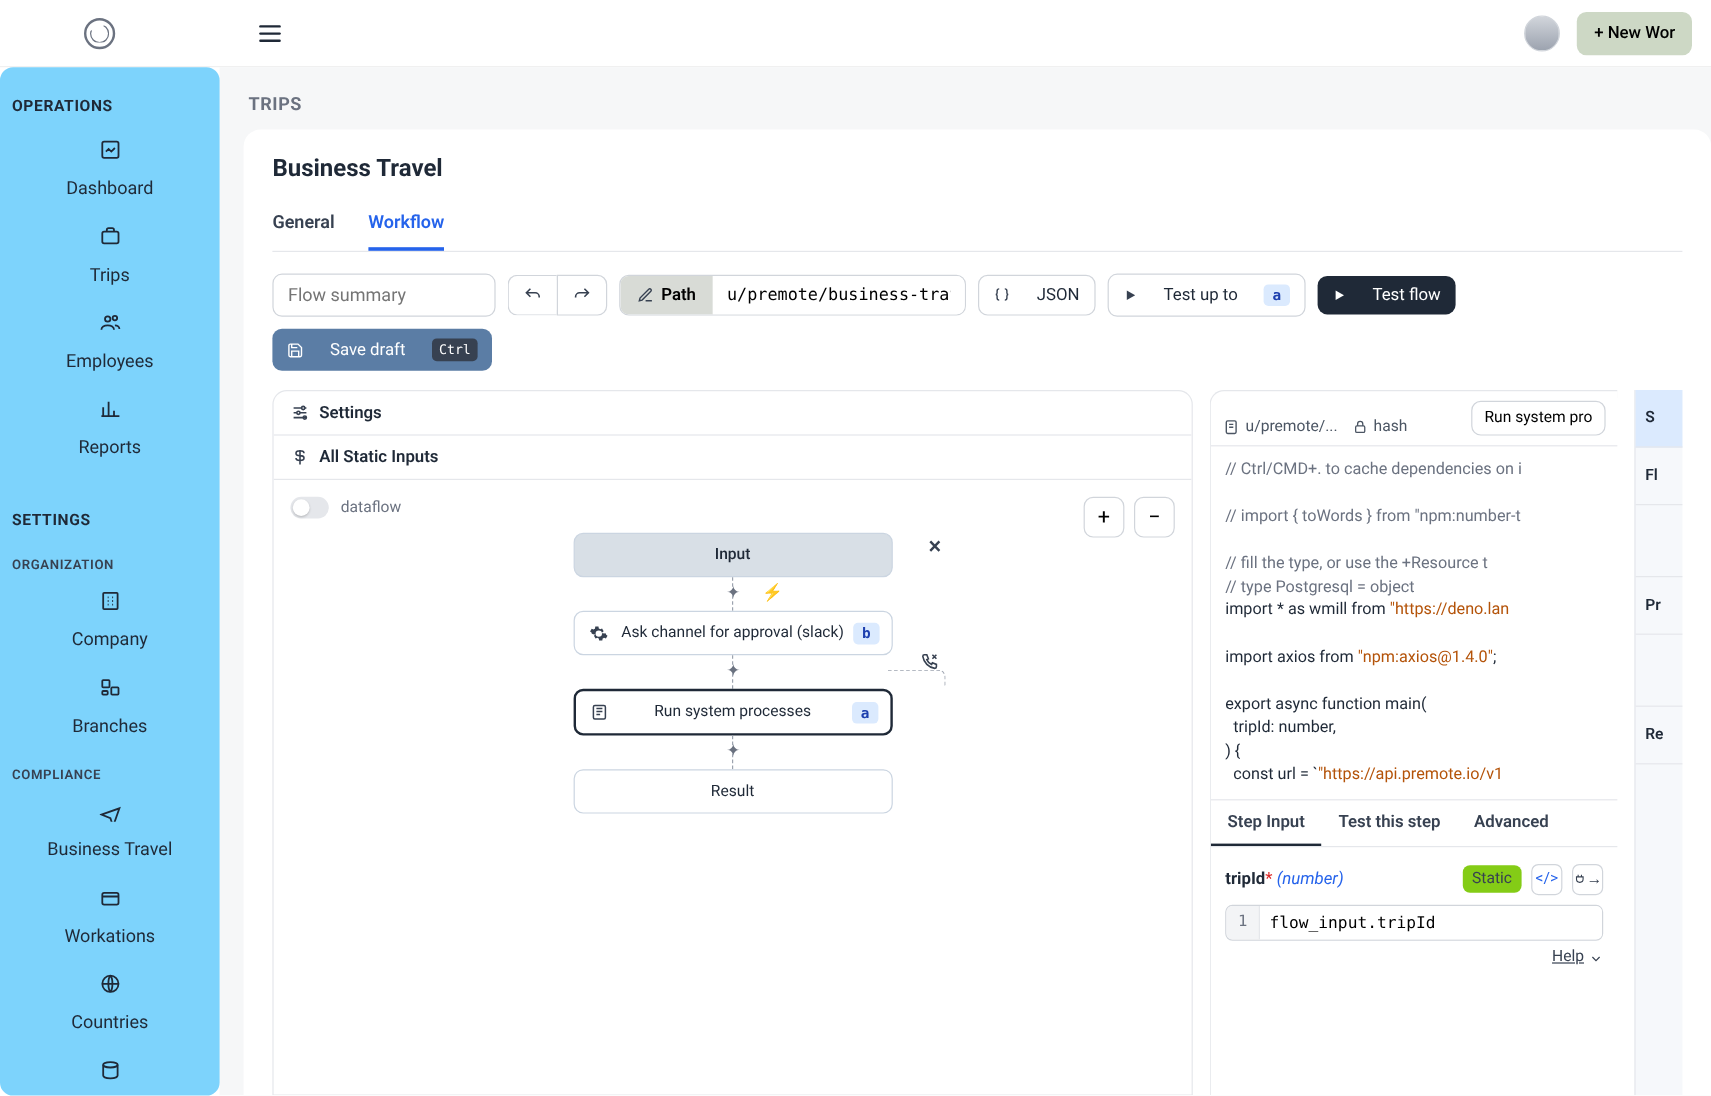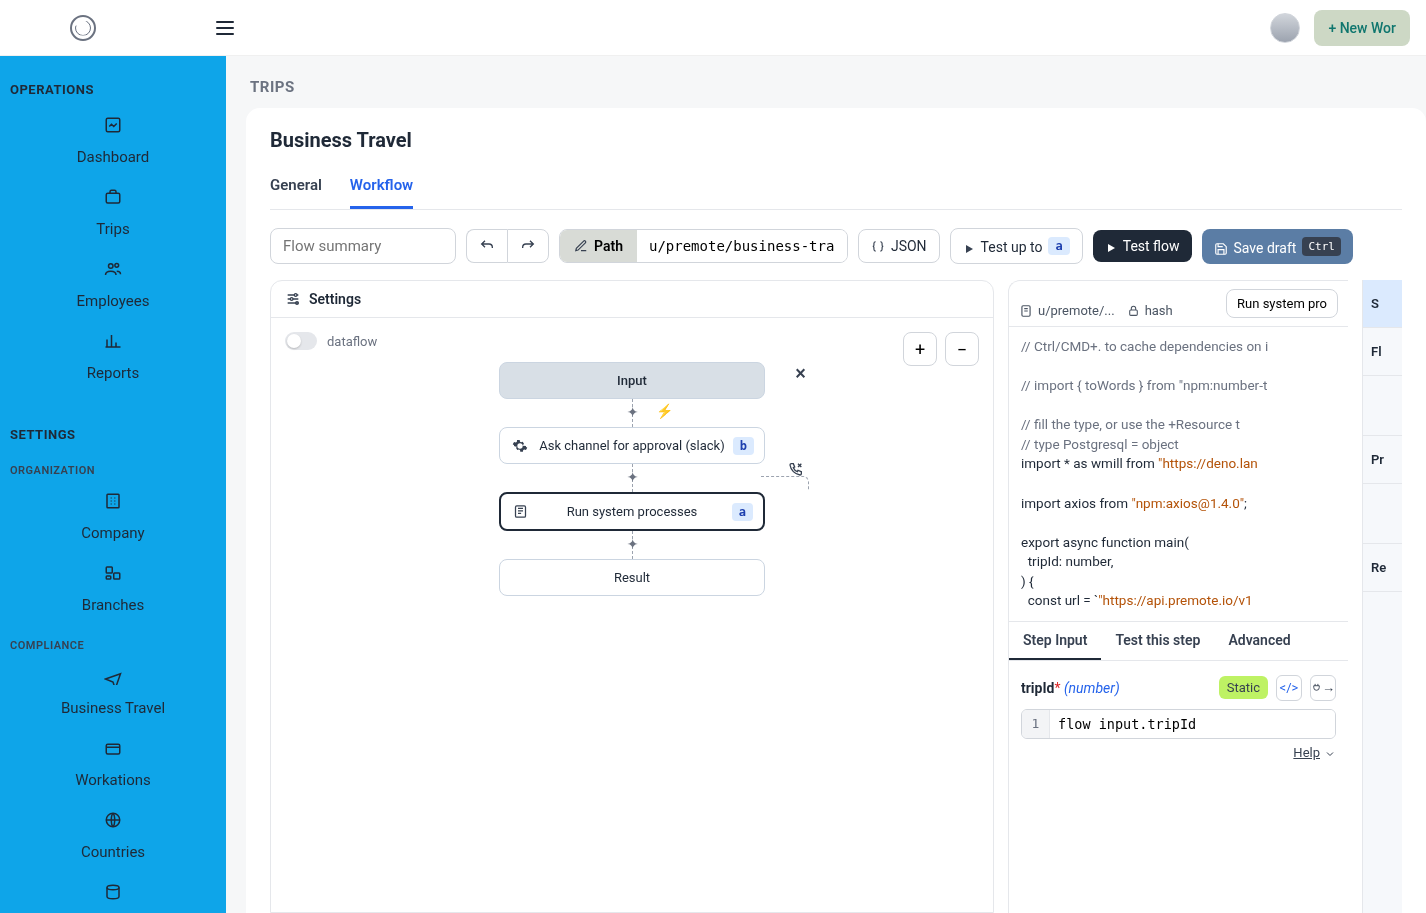--- a/index.html
+++ b/index.html
@@ -7,46 +7,46 @@
 
 
 .top-header { height: 56px; display: flex; align-items: center; justify-content: space-between; padding: 0 16px 0 70px; border-bottom: 1px solid #f0f0f0; background: #fff; }
 .top-left { display: flex; align-items: center; gap: 120px; }
 .logo-circle { width: 26px; height: 26px; border: 2px solid #6b7280; border-radius: 50%; position: relative; }
 .logo-circle::before { content: ""; position: absolute; inset: 3px; border: 1.5px solid #6b7280; border-radius: 50%; clip-path: polygon(0 40%, 100% 0, 100% 100%, 0 100%); }
 .hamburger { width: 18px; display: flex; flex-direction: column; gap: 4px; cursor: pointer; }
 .hamburger span { height: 2px; background: #1f2937; border-radius: 1px; }
 .top-right { display: flex; align-items: center; gap: 14px; }
 .avatar { width: 30px; height: 30px; border-radius: 50%; background: linear-gradient(#d1d5db, #9ca3af); border: 1px solid #d1d5db; }
-.new-workspace-btn { background: #cdd8c5; color: #0f766e; padding: 10px 14px; border-radius: 8px; font-size: 14px; font-weight: 500; border: none; cursor: pointer; }
+.new-workspace-btn { background: #cdd8c5; color: #000000; padding: 10px 14px; border-radius: 8px; font-size: 14px; font-weight: 500; border: none; cursor: pointer; }
 
 
 .layout { display: flex; height: calc(100vh - 56px); }
 
 
-.sidebar { width: 226px; background: #0ea5e9; padding: 18px 0; overflow-y: auto; flex-shrink: 0; }
+.sidebar { width: 183px; background: #7dd3fc; padding: 18px 0; overflow-y: auto; flex-shrink: 0; border-radius: 11px; }
 .sidebar-heading { font-size: 13px; font-weight: 700; letter-spacing: 0.5px; color: #1f2937; padding: 8px 10px; }
 .sidebar-subheading { font-size: 11px; font-weight: 600; letter-spacing: 0.5px; color: #374151; padding: 14px 10px 4px; }
 .sidebar-item { display: flex; align-items: center; gap: 14px; padding: 11px 10px; cursor: pointer; font-size: 15px; color: #1f2937; flex-direction: column; }
 .sidebar-icon { width: 18px; height: 18px; display: inline-flex; align-items: center; justify-content: center; }
 
 
 .main { flex: 1; background: #f6f7f8; display: flex; flex-direction: column; overflow: hidden; }
 .main-header { padding: 22px 24px 12px; }
 .breadcrumb { font-size: 15px; font-weight: 700; letter-spacing: 0.5px; color: #6b7280; }
 
 .card { background: #fff; border-radius: 14px 14px 0 0; margin: 0 0 0 20px; padding: 20px 24px 0; flex: 1; display: flex; flex-direction: column; overflow: hidden; min-height: 0; }
 .page-title { font-size: 20px; font-weight: 700; margin-bottom: 18px; }
 .tabs { display: flex; gap: 28px; border-bottom: 1px solid #e5e7eb; margin-bottom: 18px; }
 .tab { padding: 6px 0 12px; font-size: 15px; font-weight: 600; cursor: pointer; color: #374151; }
 .tab.active { color: #2563eb; border-bottom: 3px solid #2563eb; }
 
 .toolbar { display: flex; gap: 10px; align-items: center; margin-bottom: 16px; flex-wrap: wrap; }
 .flow-summary { border: 1px solid #d1d5db; border-radius: 8px; padding: 8px 12px; font-size: 15px; color: #6b7280; background:#fff; width: 186px; }
-.btn { border: 1px solid #d1d5db; background: #fff; border-radius: 8px; padding: 8px 12px; font-size: 14px; cursor: pointer; display: inline-flex; align-items: flex-end; gap: 6px; color: #1f2937; }
+.btn { border: 1px solid #d1d5db; background: #fff; border-radius: 8px; padding: 8px 12px; font-size: 14px; cursor: pointer; display: inline-flex; align-items: center; gap: 22px; color: #1f2937; }
 .btn-group { display: flex; }
 .btn-group .btn:first-child { border-radius: 8px 0 0 8px; border-right: 0; }
 .btn-group .btn:last-child { border-radius: 0 8px 8px 0; }
 .path-group { display: flex; border: 1px solid #d1d5db; border-radius: 8px; overflow: hidden; }
 .path-btn { background: #d8dbd6; border: none; padding: 8px 14px; font-size: 14px; font-weight: 600; display: flex; align-items: center; gap: 6px; cursor: pointer; }
 .path-input { border: none; padding: 8px 12px; font-size: 14px; font-family: ui-monospace, Menlo, monospace; width: 210px; outline: none; }
 .test-up-btn .badge, .flow-node .badge { background: #dbeafe; color: #1e40af; font-family: ui-monospace, monospace; font-size: 12px; padding: 2px 7px; border-radius: 4px; font-weight: 600; }
 .test-flow-btn { background: #1f2937; color: #fff; border: none; }
 .save-draft-btn { background: #5b7da5; color: #fff; border: none; }
 .kbd { background: #374151; color: #fff; padding: 3px 6px; border-radius: 4px; font-size: 11px; font-family: ui-monospace, monospace; }
@@ -89,21 +89,21 @@
 
 .code-tabs { display:flex; border-top:1px solid #e5e7eb; border-bottom:1px solid #e5e7eb; }
 .code-tab { padding: 10px 14px; font-size: 14px; font-weight: 600; color:#374151; cursor:pointer; }
 .code-tab.active { border-bottom: 2px solid #1f2937; }
 
 .param-area { padding: 14px 12px; font-size:14px; }
 .param-row { display:flex; align-items:center; justify-content:space-between; gap:10px; margin-bottom: 8px;}
 .param-label .req { color: #dc2626; }
 .param-label .type { color: #2563eb; font-style: italic; }
 .param-controls { display:flex; align-items:center; gap:8px; }
-.static-pill { background:#bef264; color:#374151; padding:4px 8px; border-radius:6px; font-size:13px; }
+.static-pill { background:#84cc16; color:#374151; padding:4px 8px; border-radius:6px; font-size:13px; }
 .small-sq { width:26px; height:26px; border:1px solid #d1d5db; border-radius:6px; display:inline-flex; align-items:center; justify-content:center; font-size:13px; background:#fff; cursor:pointer; color:#2563eb; }
 .expr-editor { display:flex; border:1px solid #d1d5db; border-radius:6px; overflow:hidden; margin-top:6px; }
 .gutter { width:28px; background:#f3f4f6; text-align:center; font-family: ui-monospace, monospace; font-size:13px; color:#6b7280; padding: 6px 0; border-right:1px solid #e5e7eb; }
 .expr-input { flex:1; padding:6px 8px; font-family: ui-monospace, monospace; font-size:13.5px; border:none; outline:none; }
 .help-link { text-align:right; font-size:13px; color:#374151; text-decoration:underline; margin-top:6px; display:flex; justify-content:flex-end; align-items:flex-end; gap:4px; cursor:pointer;}
 
 
 .right-strip { width: 40px; border-left:1px solid #e5e7eb; display:flex; flex-direction:column; font-size:13px; font-weight:600; flex-shrink:0; background:#f6f8fb; }
 .strip-item { padding: 16px 8px; border-bottom: 1px solid #e5e7eb; white-space:nowrap; overflow:hidden; }
 .strip-item.blue { background:#dbeafe; }
@@ -320,20 +320,26 @@
 
         <div class="canvas-panel">
           <div class="panel-row">
             <svg width="16" height="16" viewBox="0 0 24 24" fill="none" stroke="#374151" stroke-width="2">
                 <path d="M4 6h10M20 6h-2M4 12h4M20 12h-8M4 18h14M20 18h-2"></path>
                 <circle cx="16" cy="6" r="2"></circle>
                 <circle cx="10" cy="12" r="2"></circle>
                 <circle cx="18" cy="18" r="2"></circle>
               </svg>
             <span>Settings</span>
+          </div>
+          <div class="panel-row">
+            <svg width="16" height="16" viewBox="0 0 24 24" fill="none" stroke="#374151" stroke-width="2">
+                <path d="M12 3v18M17 7c0-2-2-3-5-3s-5 1-5 3 2 3 5 3 5 1 5 3-2 3-5 3-5-1-5-3"></path>
+              </svg>
+            <span>All Static Inputs</span>
           </div>
 
           <div class="canvas-body">
             <div class="dataflow-toggle">
               <div class="toggle-track"></div>
               <span>dataflow</span>
             </div>
             <div class="zoom-controls">
               <button class="zoom-btn">+</button>
               <button class="zoom-btn">−</button>

